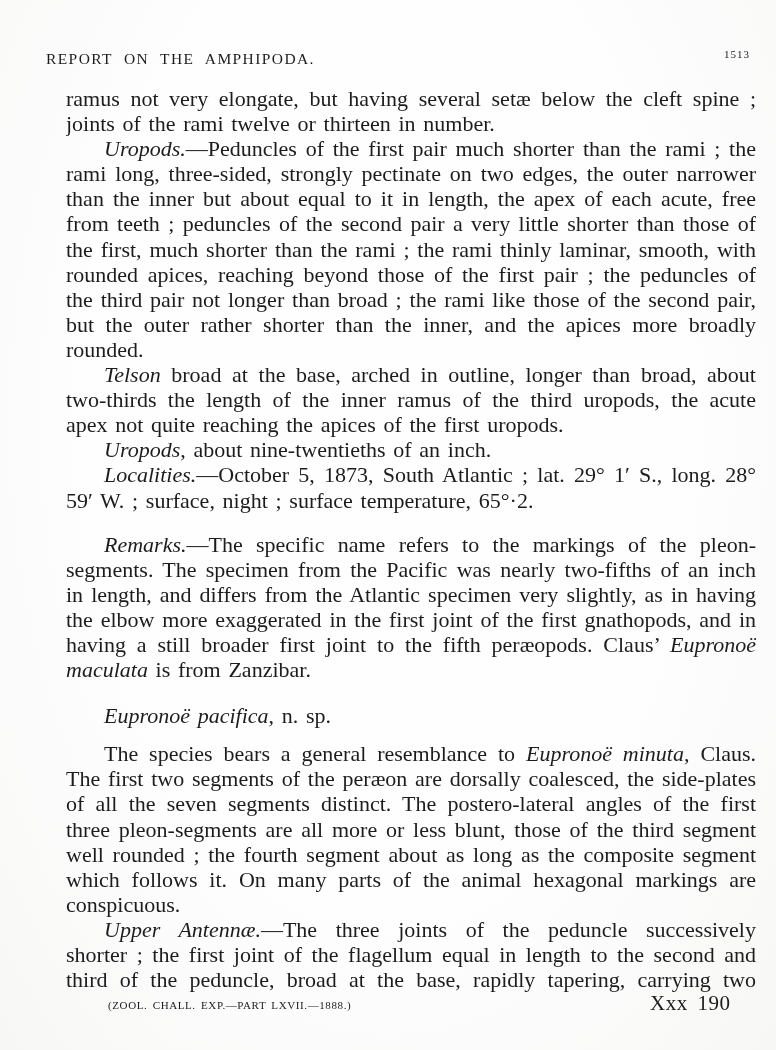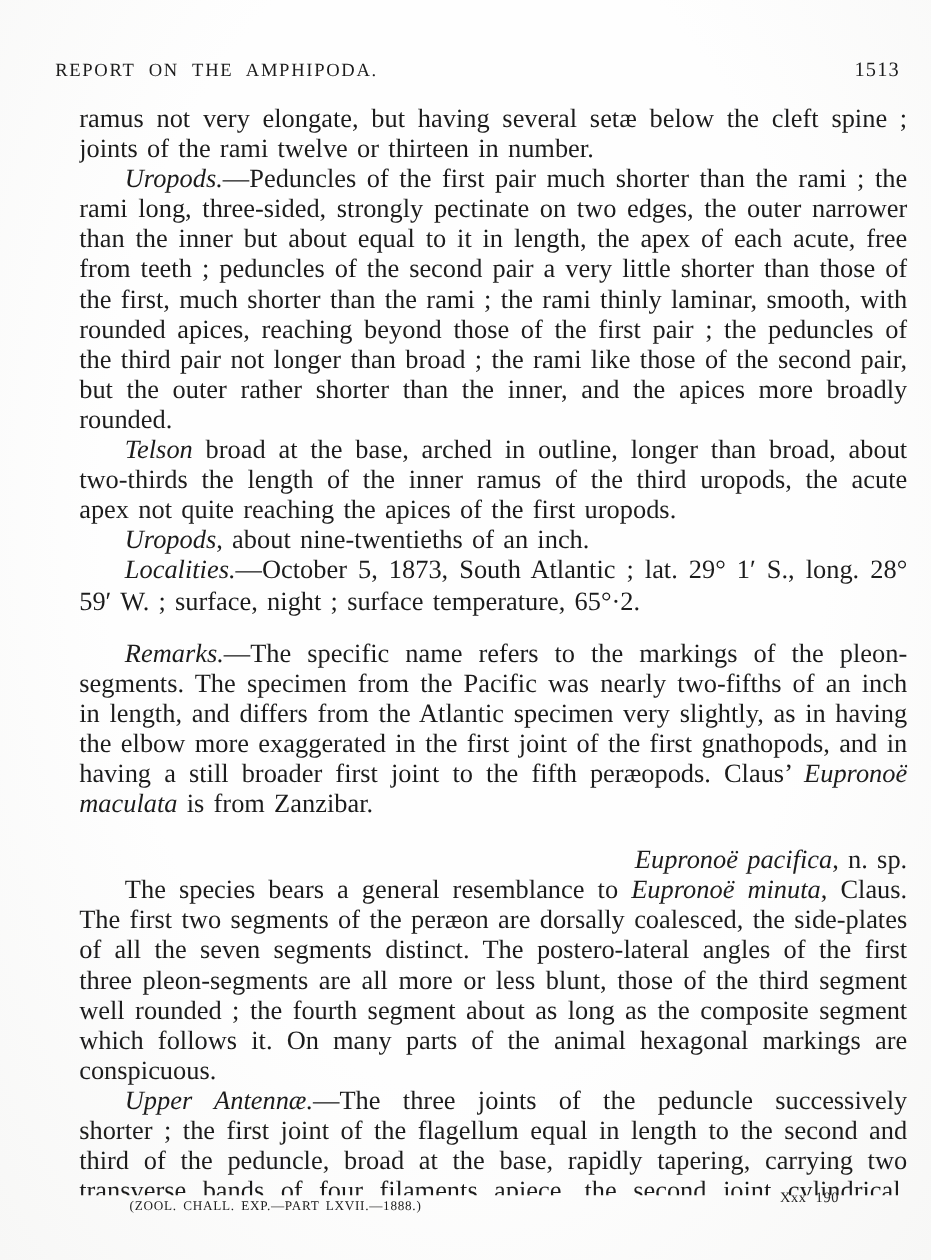--- a/index.html
+++ b/index.html
@@ -24,21 +24,21 @@
     font-size: 15.5px;
     letter-spacing: 1.4px;
     word-spacing: 6px;
     font-weight: 500;
     white-space: nowrap;
   }
   .page-number {
     position: absolute;
     top: 48px;
     right: 26px;
-    font-size: 17px;
+    font-size: 11px;
     letter-spacing: 1px;
   }
   .page-body {
     position: absolute;
     top: 86px;
     left: 66px;
     width: 690px;
     height: 910px;
     overflow: hidden;
     font-size: 22px;
@@ -51,35 +51,36 @@
     text-indent: 38px;
   }
   .page-body p.no-indent {
     text-indent: 0;
   }
   .page-body p.space-before {
     margin-top: 19px;
   }
   .page-body p.species-heading {
     margin-top: 21px;
-    text-align: right;
+    margin-bottom: 13px;
+    text-align: left;
   }
   .footer-imprint {
     position: absolute;
     top: 999px;
     left: 108px;
     font-size: 11px;
     letter-spacing: 0.6px;
     word-spacing: 2px;
   }
   .signature-mark {
     position: absolute;
     top: 991px;
     left: 650px;
-    font-size: 12px;
+    font-size: 21px;
     letter-spacing: 0.5px;
     word-spacing: 4px;
   }
 </style>
 </head>
 <body>
 
 <div class="page">
 
   <header>

